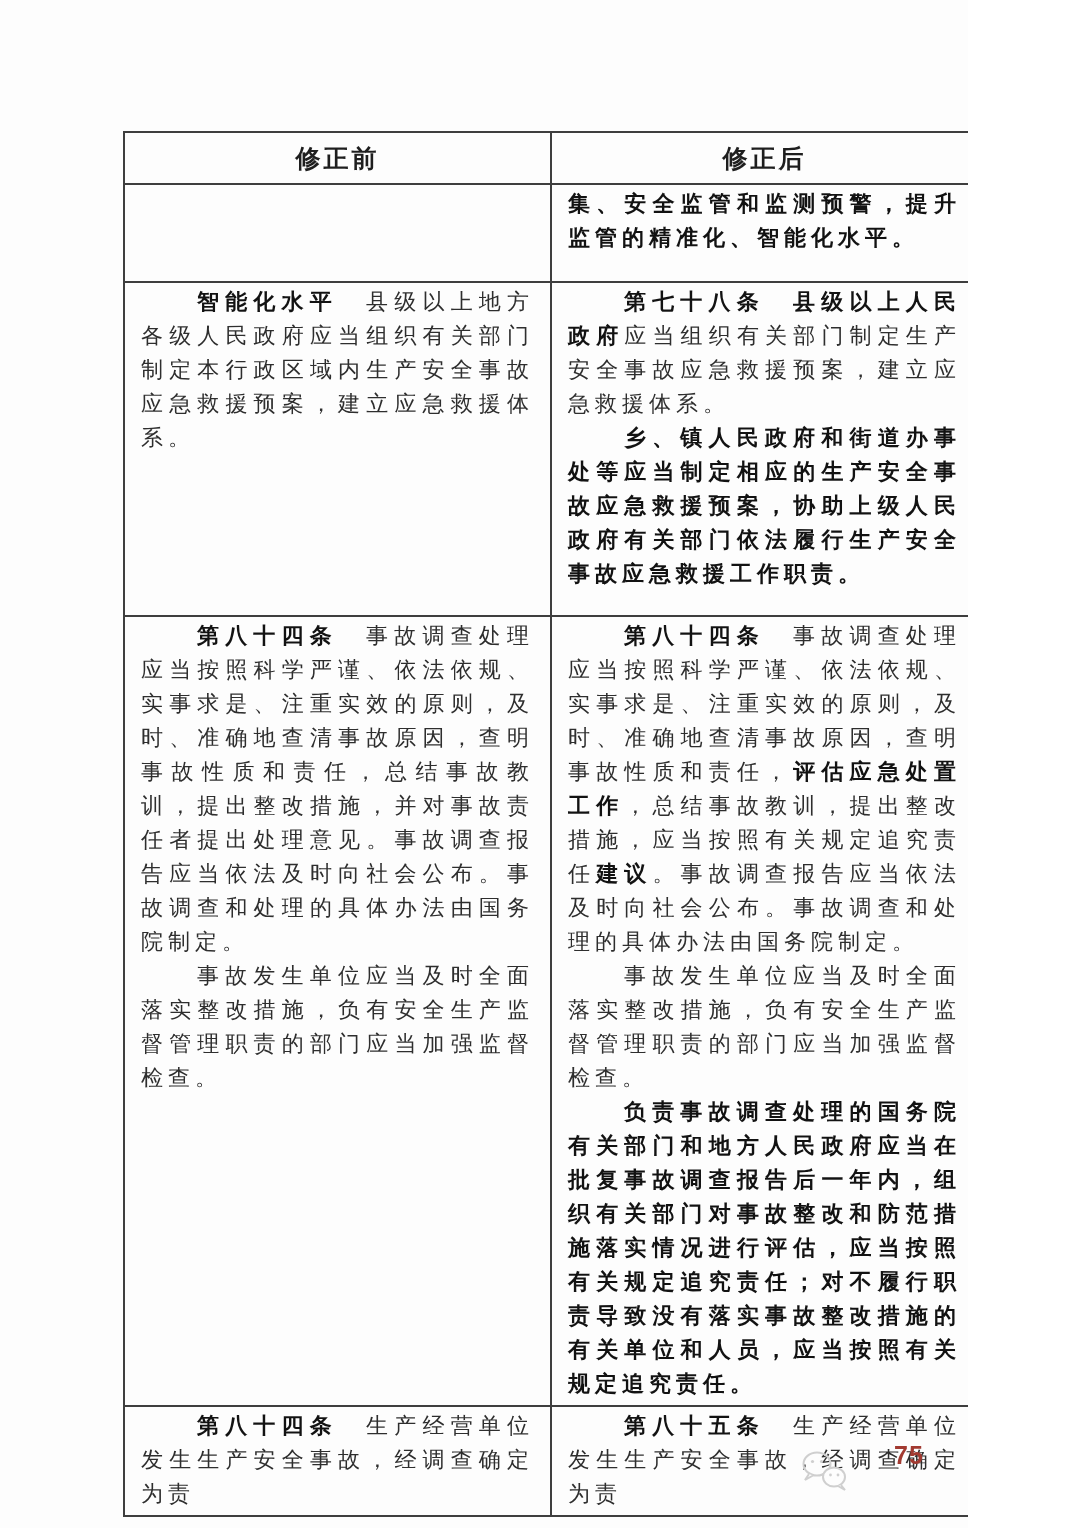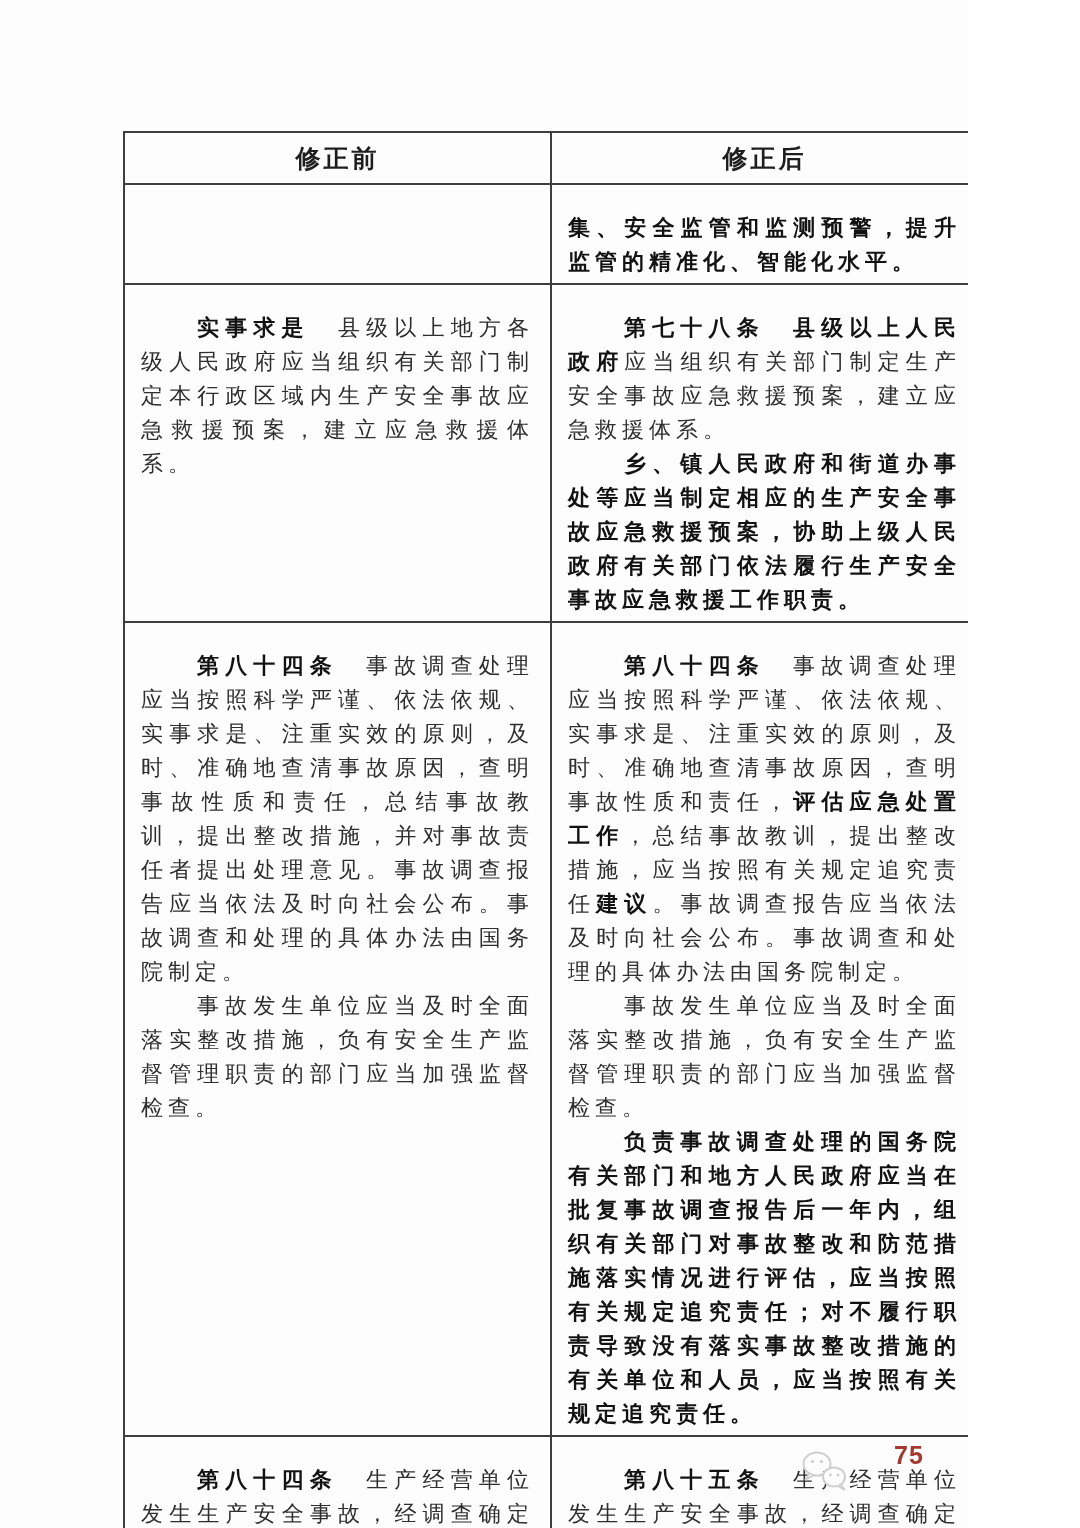--- a/index.html
+++ b/index.html
@@ -12,21 +12,21 @@
   }
   table.cmp-table{
     position:absolute;left:123px;top:131px;
     width:856px;
     border-collapse:collapse;
     table-layout:fixed;
   }
   .cmp-table th,.cmp-table td{
     border:2px solid #3e3e3e;
     vertical-align:top;
-    padding:26px 16px 4px 16px;
+    padding:2px 16px 4px 16px;
     overflow:hidden;
   }
   .cmp-table th{
     height:50px;
     vertical-align:middle;
     text-align:center;
     padding:0;
     font-family:"Liberation Sans","DejaVu Sans",sans-serif;
     font-weight:700;
     font-size:25px;
@@ -88,21 +88,21 @@
     </thead>
     <tbody>
         <tr style="height: 98px;">
           <td></td>
           <td>
             <p class="para"><span class="seg-b">集、安全监管和监测预警，提升监管的精准化、智能化水平。</span></p>
           </td>
         </tr>
         <tr style="height: 334px;">
           <td>
-            <p class="para indent"><span class="seg-b">实事求是</span><span>　县级以上地方各级人民政府应当组织有关部门制定本行政区域内生产安全事故应急救援预案，建立应急救援体系。</span></p>
+            <p class="para indent"><span class="seg-b">智能化水平</span><span>　县级以上地方各级人民政府应当组织有关部门制定本行政区域内生产安全事故应急救援预案，建立应急救援体系。</span></p>
           </td>
           <td>
             <p class="para indent"><span class="seg-b">第七十八条</span><span>　</span><span class="seg-b">县级以上人民政府</span><span>应当组织有关部门制定生产安全事故应急救援预案，建立应急救援体系。</span></p>
             <p class="para indent"><span class="seg-b">乡、镇人民政府和街道办事处等应当制定相应的生产安全事故应急救援预案，协助上级人民政府有关部门依法履行生产安全事故应急救援工作职责。</span></p>
           </td>
         </tr>
         <tr style="height: 700px;">
           <td>
             <p class="para indent"><span class="seg-b">第八十四条</span><span>　事故调查处理应当按照科学严谨、依法依规、实事求是、注重实效的原则，及时、准确地查清事故原因，查明事故性质和责任，总结事故教训，提出整改措施，并对事故责任者提出处理意见。事故调查报告应当依法及时向社会公布。事故调查和处理的具体办法由国务院制定。</span></p>
             <p class="para indent"><span>事故发生单位应当及时全面落实整改措施，负有安全生产监督管理职责的部门应当加强监督检查。</span></p>

